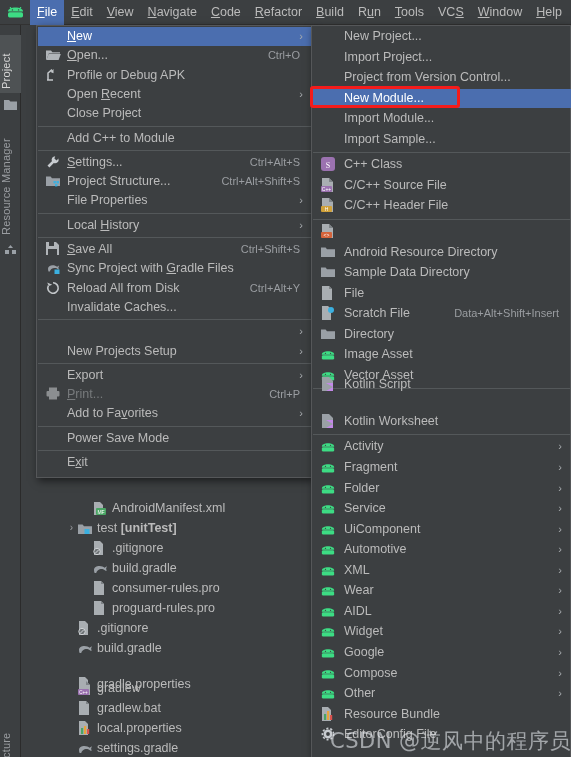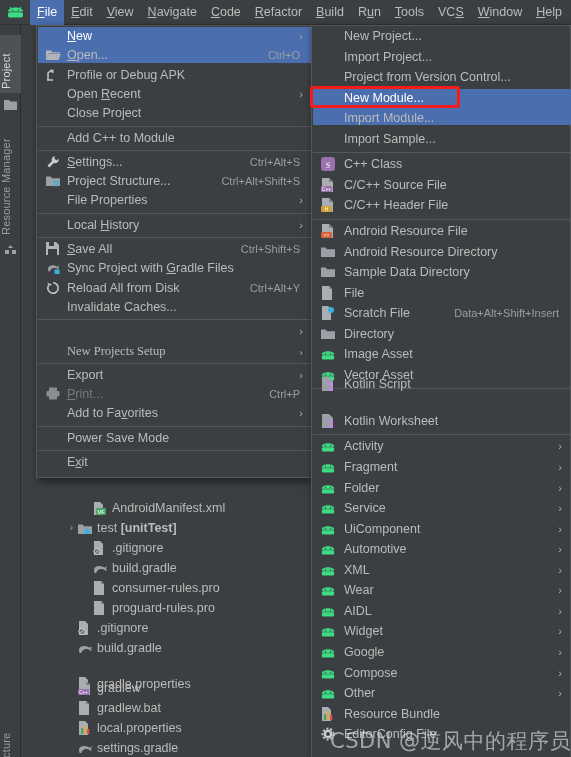--- a/index.html
+++ b/index.html
@@ -62,21 +62,21 @@
   
   .popup {
     position: absolute; background: #3c3f41;
     border: 1px solid #555759;
     box-shadow: 2px 3px 8px rgba(0,0,0,.55);
   }
   #file-menu { left: 36px; top: 25px; width: 276px; height: 453px; }
   #new-submenu { left: 311px; top: 25px; width: 260px; height: 732px; border-bottom: none; }
 
   .mi {
-    position: absolute; left: 1px; height: 36px; line-height: 19px;
+    position: absolute; left: 1px; height: 19px; line-height: 19px;
     color: #bbbbbb; font-size: 12.5px; white-space: nowrap;
   }
   #file-menu .mi { width: 274px; }
   #new-submenu .mi { width: 258px; }
   .mi.hl { background: #4b6eaf; color: #ffffff; }
   .mi.disabled { color: #777a7c; }
   .mi .mi-ico { position: absolute; left: 8px; top: 2px; width: 15px; height: 15px; }
   .mi .mi-text { position: absolute; left: 29px; top: 0; }
   #new-submenu .mi .mi-text { left: 31px; }
   .mi .mi-accel { position: absolute; right: 12px; top: 0; color: #9a9da1; font-size: 11px; }
@@ -349,21 +349,21 @@
           <span class="mi-text">Reload All from Disk</span>
           <span class="mi-accel">Ctrl+Alt+Y</span>
         </div>
         <div class="mi" style="top: 271.9px;">
           <span class="mi-text">Invalidate Caches...</span>
         </div>
         <div class="sep" style="top: 293.2px;"></div>
         <div class="mi" style="top: 296.2px;">
           <span class="mi-arrow">›</span>
         </div>
-        <div class="mi" style="top: 315.5px; font-family: Liberation Serif, serif;">
+        <div class="mi" style="top: 315.5px;">
           <span class="mi-text">New Projects Setup</span>
           <span class="mi-arrow">›</span>
         </div>
         <div class="sep" style="top: 336.8px;"></div>
         <div class="mi" style="top: 339.8px; padding-left: 40px;">
           <span class="mi-text">Export</span>
           <span class="mi-arrow">›</span>
         </div>
         <div class="mi disabled" style="top: 359.1px;">
           <span class="mi-ico"><svg width="14" height="13" viewBox="0 0 14 13">
@@ -436,21 +436,20 @@
           <span class="mi-text">C/C++ Header File</span>
         </div>
         <div class="sep" style="top: 192.95px;"></div>
         <div class="mi" style="top: 195.95px;">
           <span class="mi-ico"><svg width="13" height="14" viewBox="0 0 13 14">
               <path d="M1 0h7l4 4v10H1z" fill="#a9aeb2"></path>
               <path d="M8 0l4 4H8z" fill="#7e8387"></path>
               <rect x="0" y="8" width="11" height="6" rx="1" fill="#d4633a"></rect>
               <text x="5.5" y="13" font-size="5" fill="#fff" text-anchor="middle" font-family="Liberation Sans">&lt;&gt;</text>
             </svg></span>
-          <span class="mi-text">Android Resource File</span>
         </div>
         <div class="mi" style="top: 216.5px;">
           <span class="mi-ico"><svg width="14" height="12" viewBox="0 0 14 12">
               <path d="M0 1.5h4.6L6 3.2H14V11H0z" fill="#9aa0a6"></path>
             </svg></span>
           <span class="mi-text">Android Resource Directory</span>
         </div>
         <div class="mi" style="top: 237.05px;">
           <span class="mi-ico"><svg width="14" height="12" viewBox="0 0 14 12">
               <path d="M0 1.5h4.6L6 3.2H14V11H0z" fill="#9aa0a6"></path>

